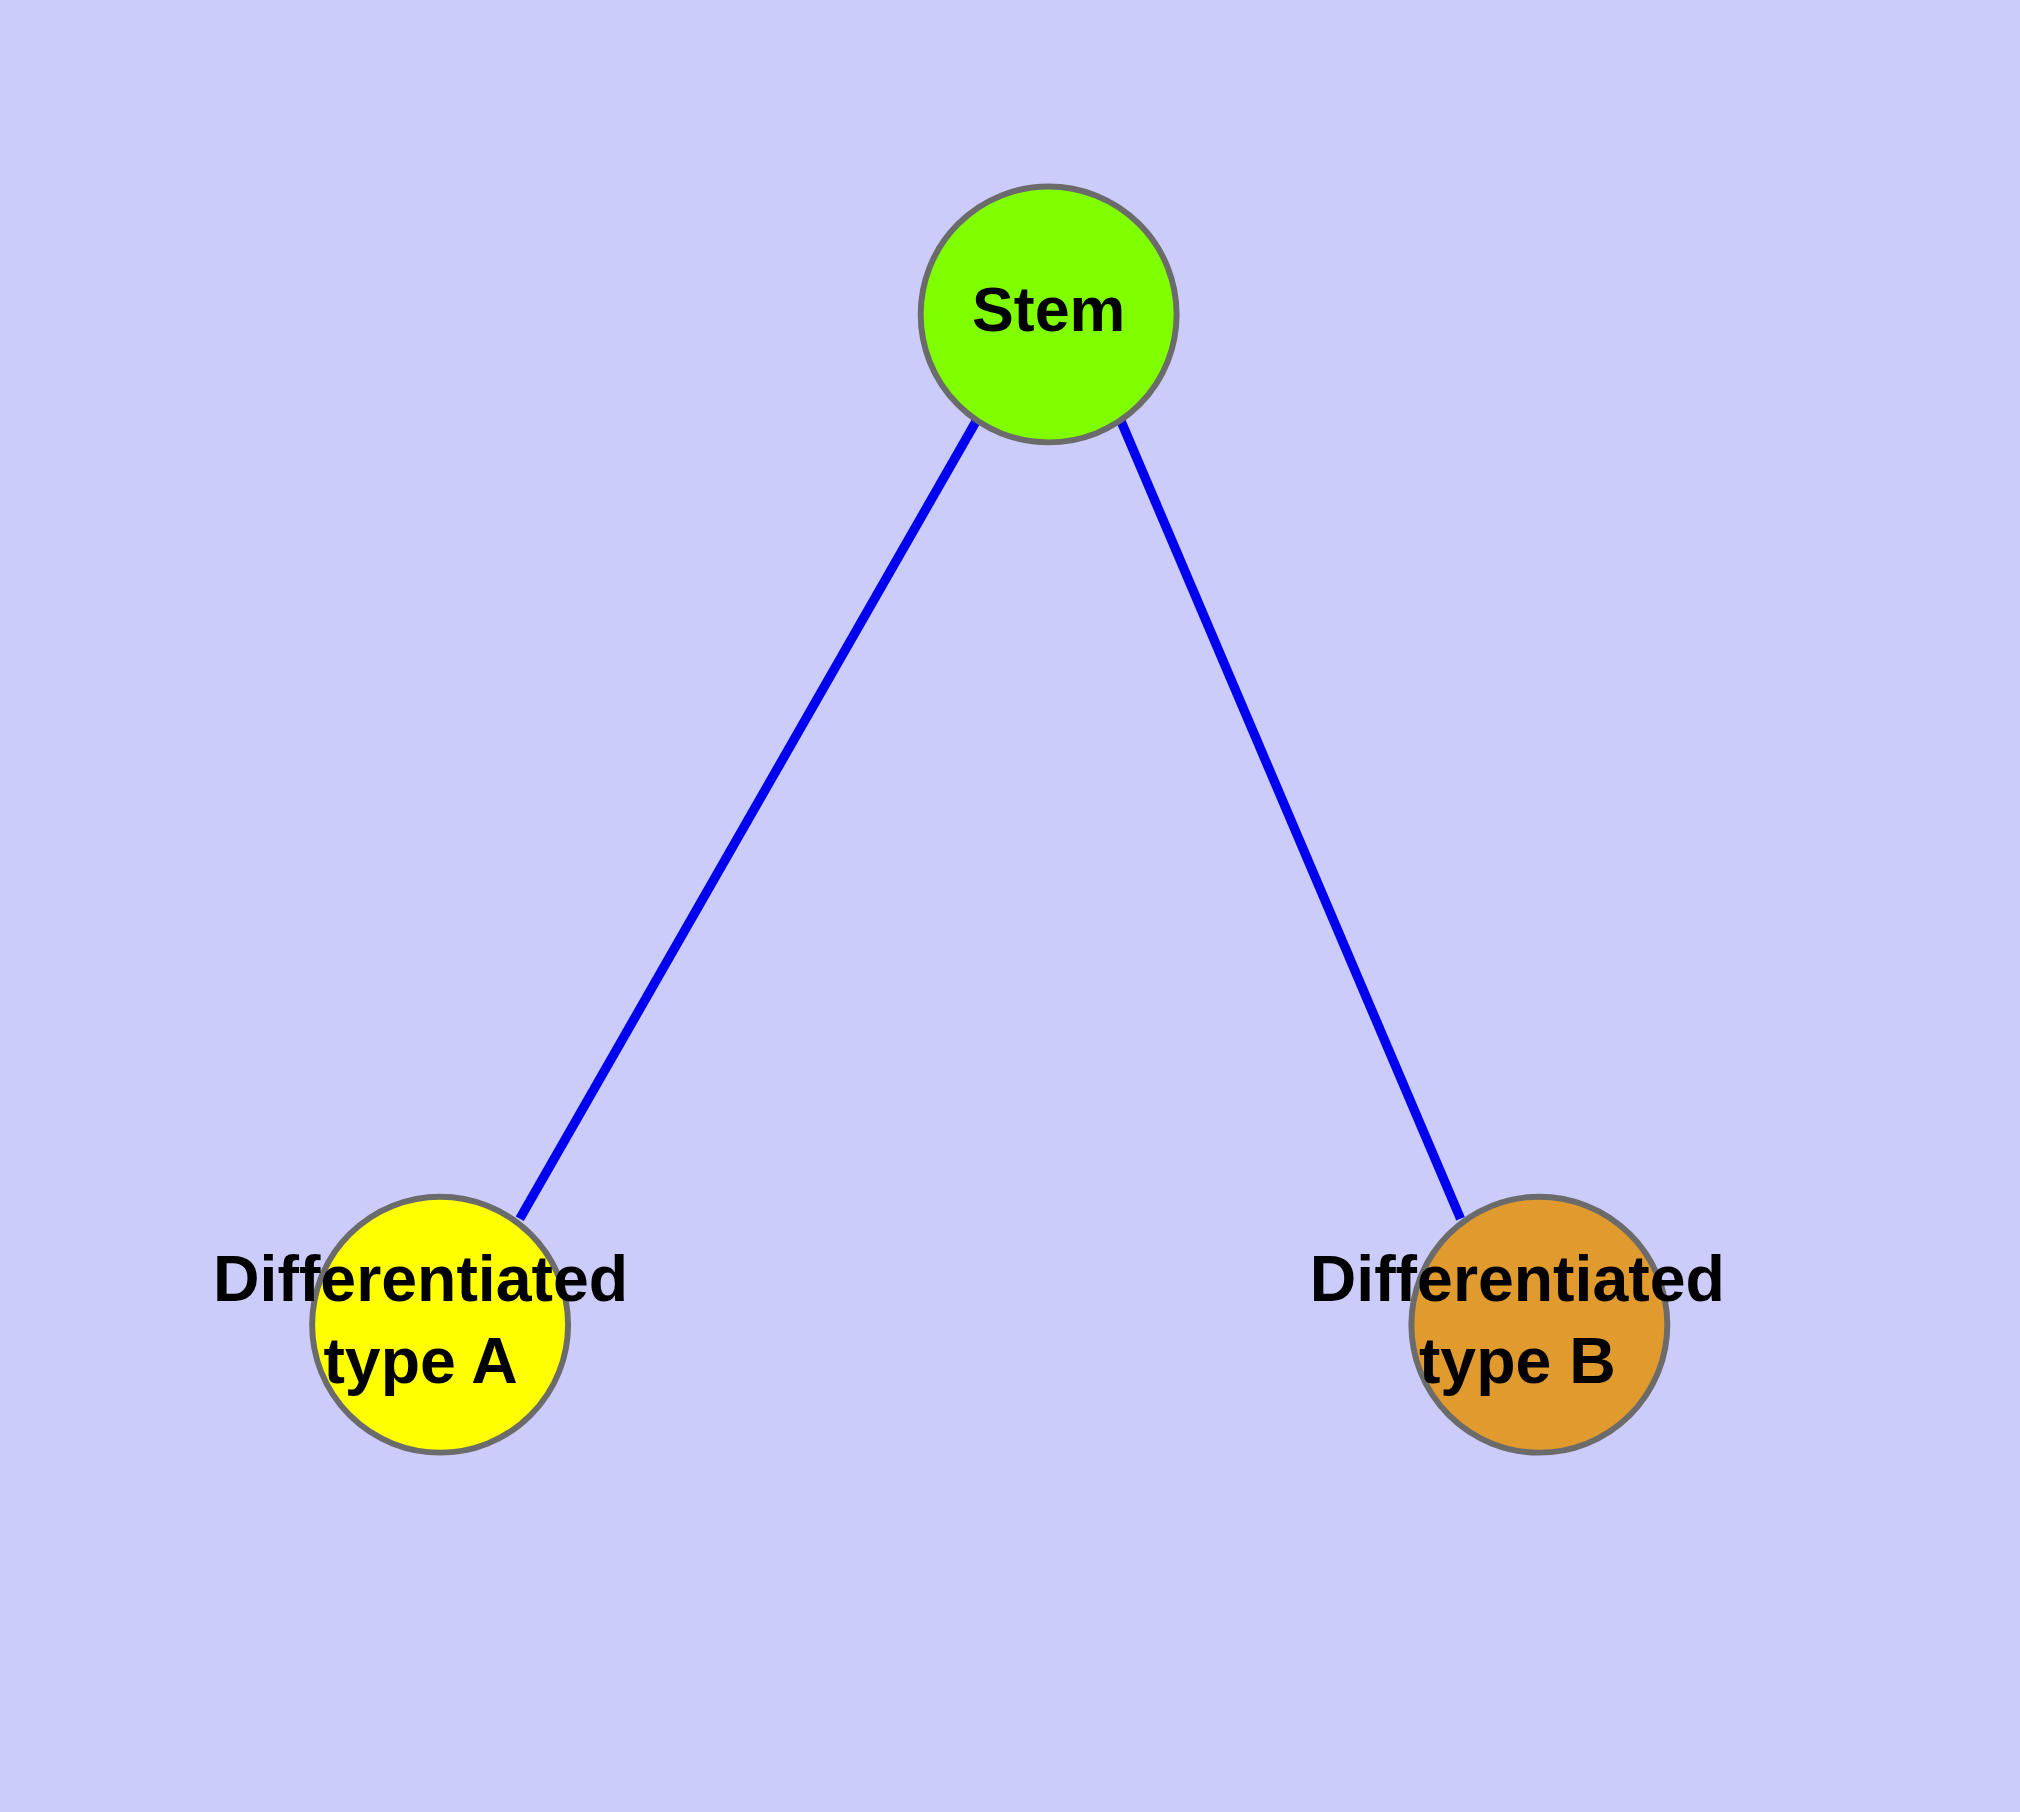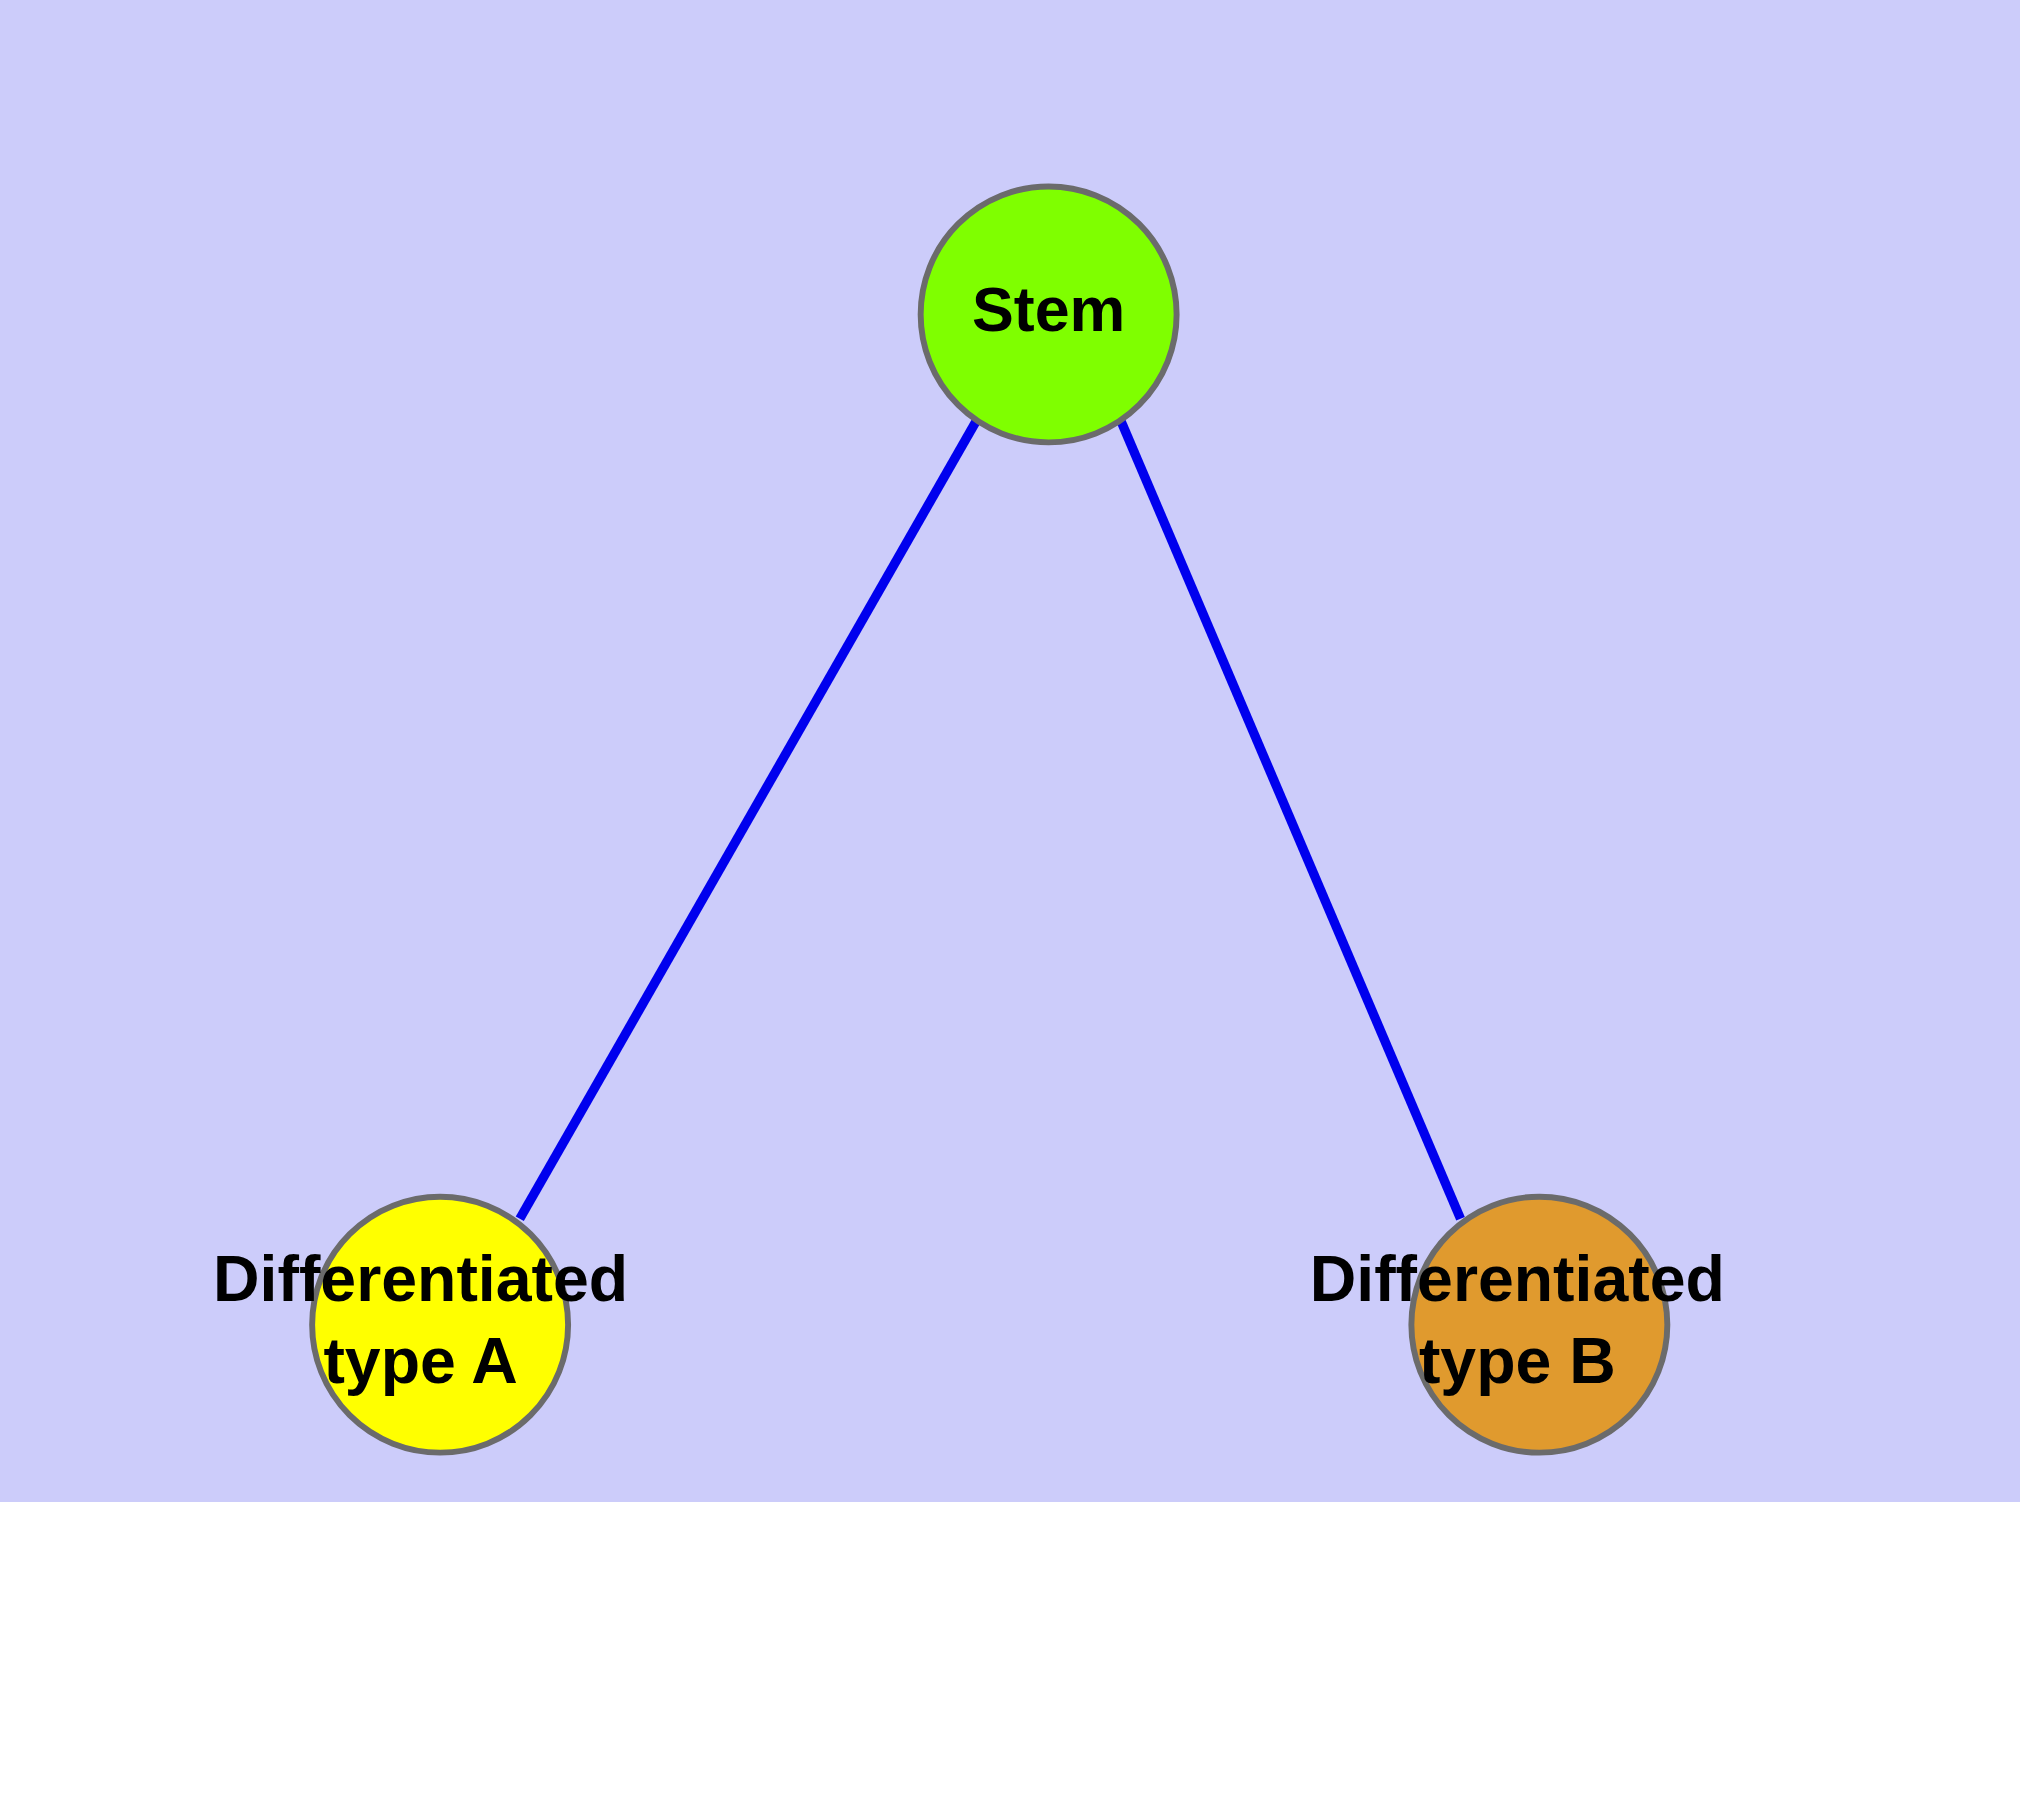--- a/index.html
+++ b/index.html
@@ -34,21 +34,21 @@
   .node-label-root {
     font-size: 74px;
   }
   .node-label-leaf {
     font-size: 76px;
   }
 </style>
 </head>
 <body>
 
-<div id="stage" style="width: 2021px; height: 1502px; background: rgb(204, 204, 250);">
+<div id="stage" style="width: 2021px; height: 1812px; background: rgb(204, 204, 250);">
   <svg id="graph-svg" viewBox="0 0 2384 2138" xmlns="http://www.w3.org/2000/svg" style="width: 2021px; height: 1812px;">
 
     <g>
       <line x1="1152" y1="496" x2="613" y2="1438" stroke="#0000ee" stroke-width="11" stroke-linecap="butt"></line>
       <line x1="1322" y1="496" x2="1723" y2="1438" stroke="#0000ee" stroke-width="11" stroke-linecap="butt"></line>
     </g>
 
     <g>
       <circle cx="1237" cy="371" r="151" fill="#7fff00" stroke="#6b6b6b" stroke-width="7"></circle>
       <circle cx="519" cy="1563" r="151" fill="#ffff00" stroke="#6b6b6b" stroke-width="7"></circle>

